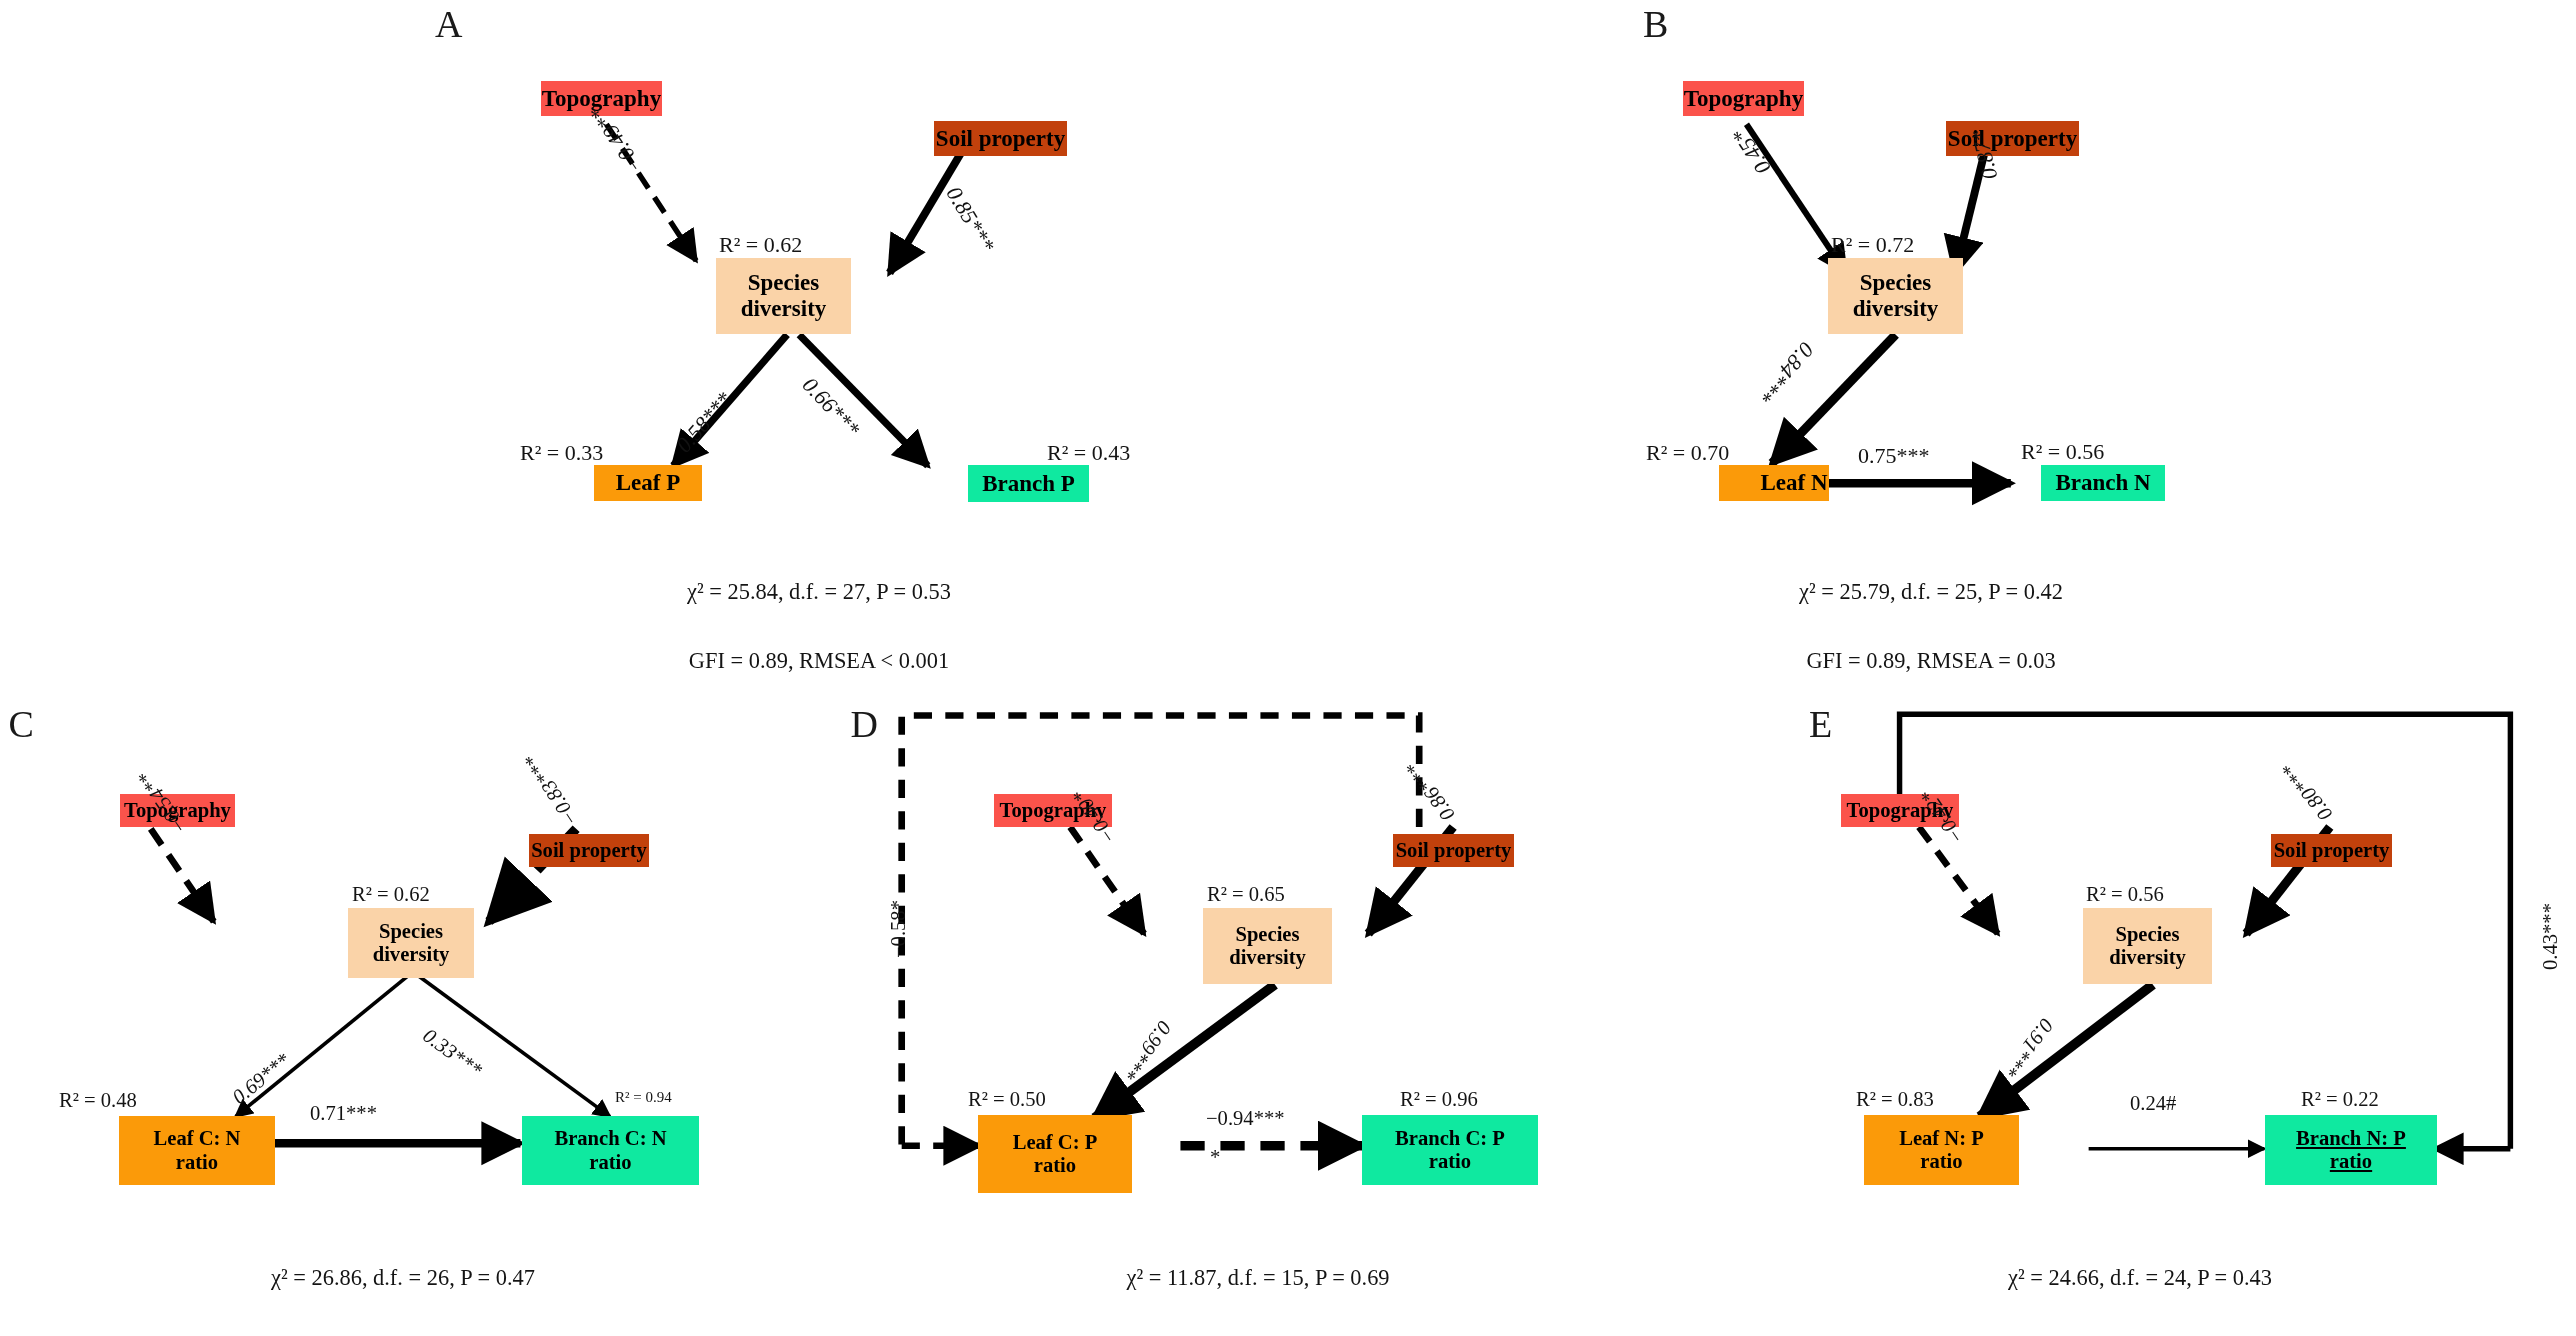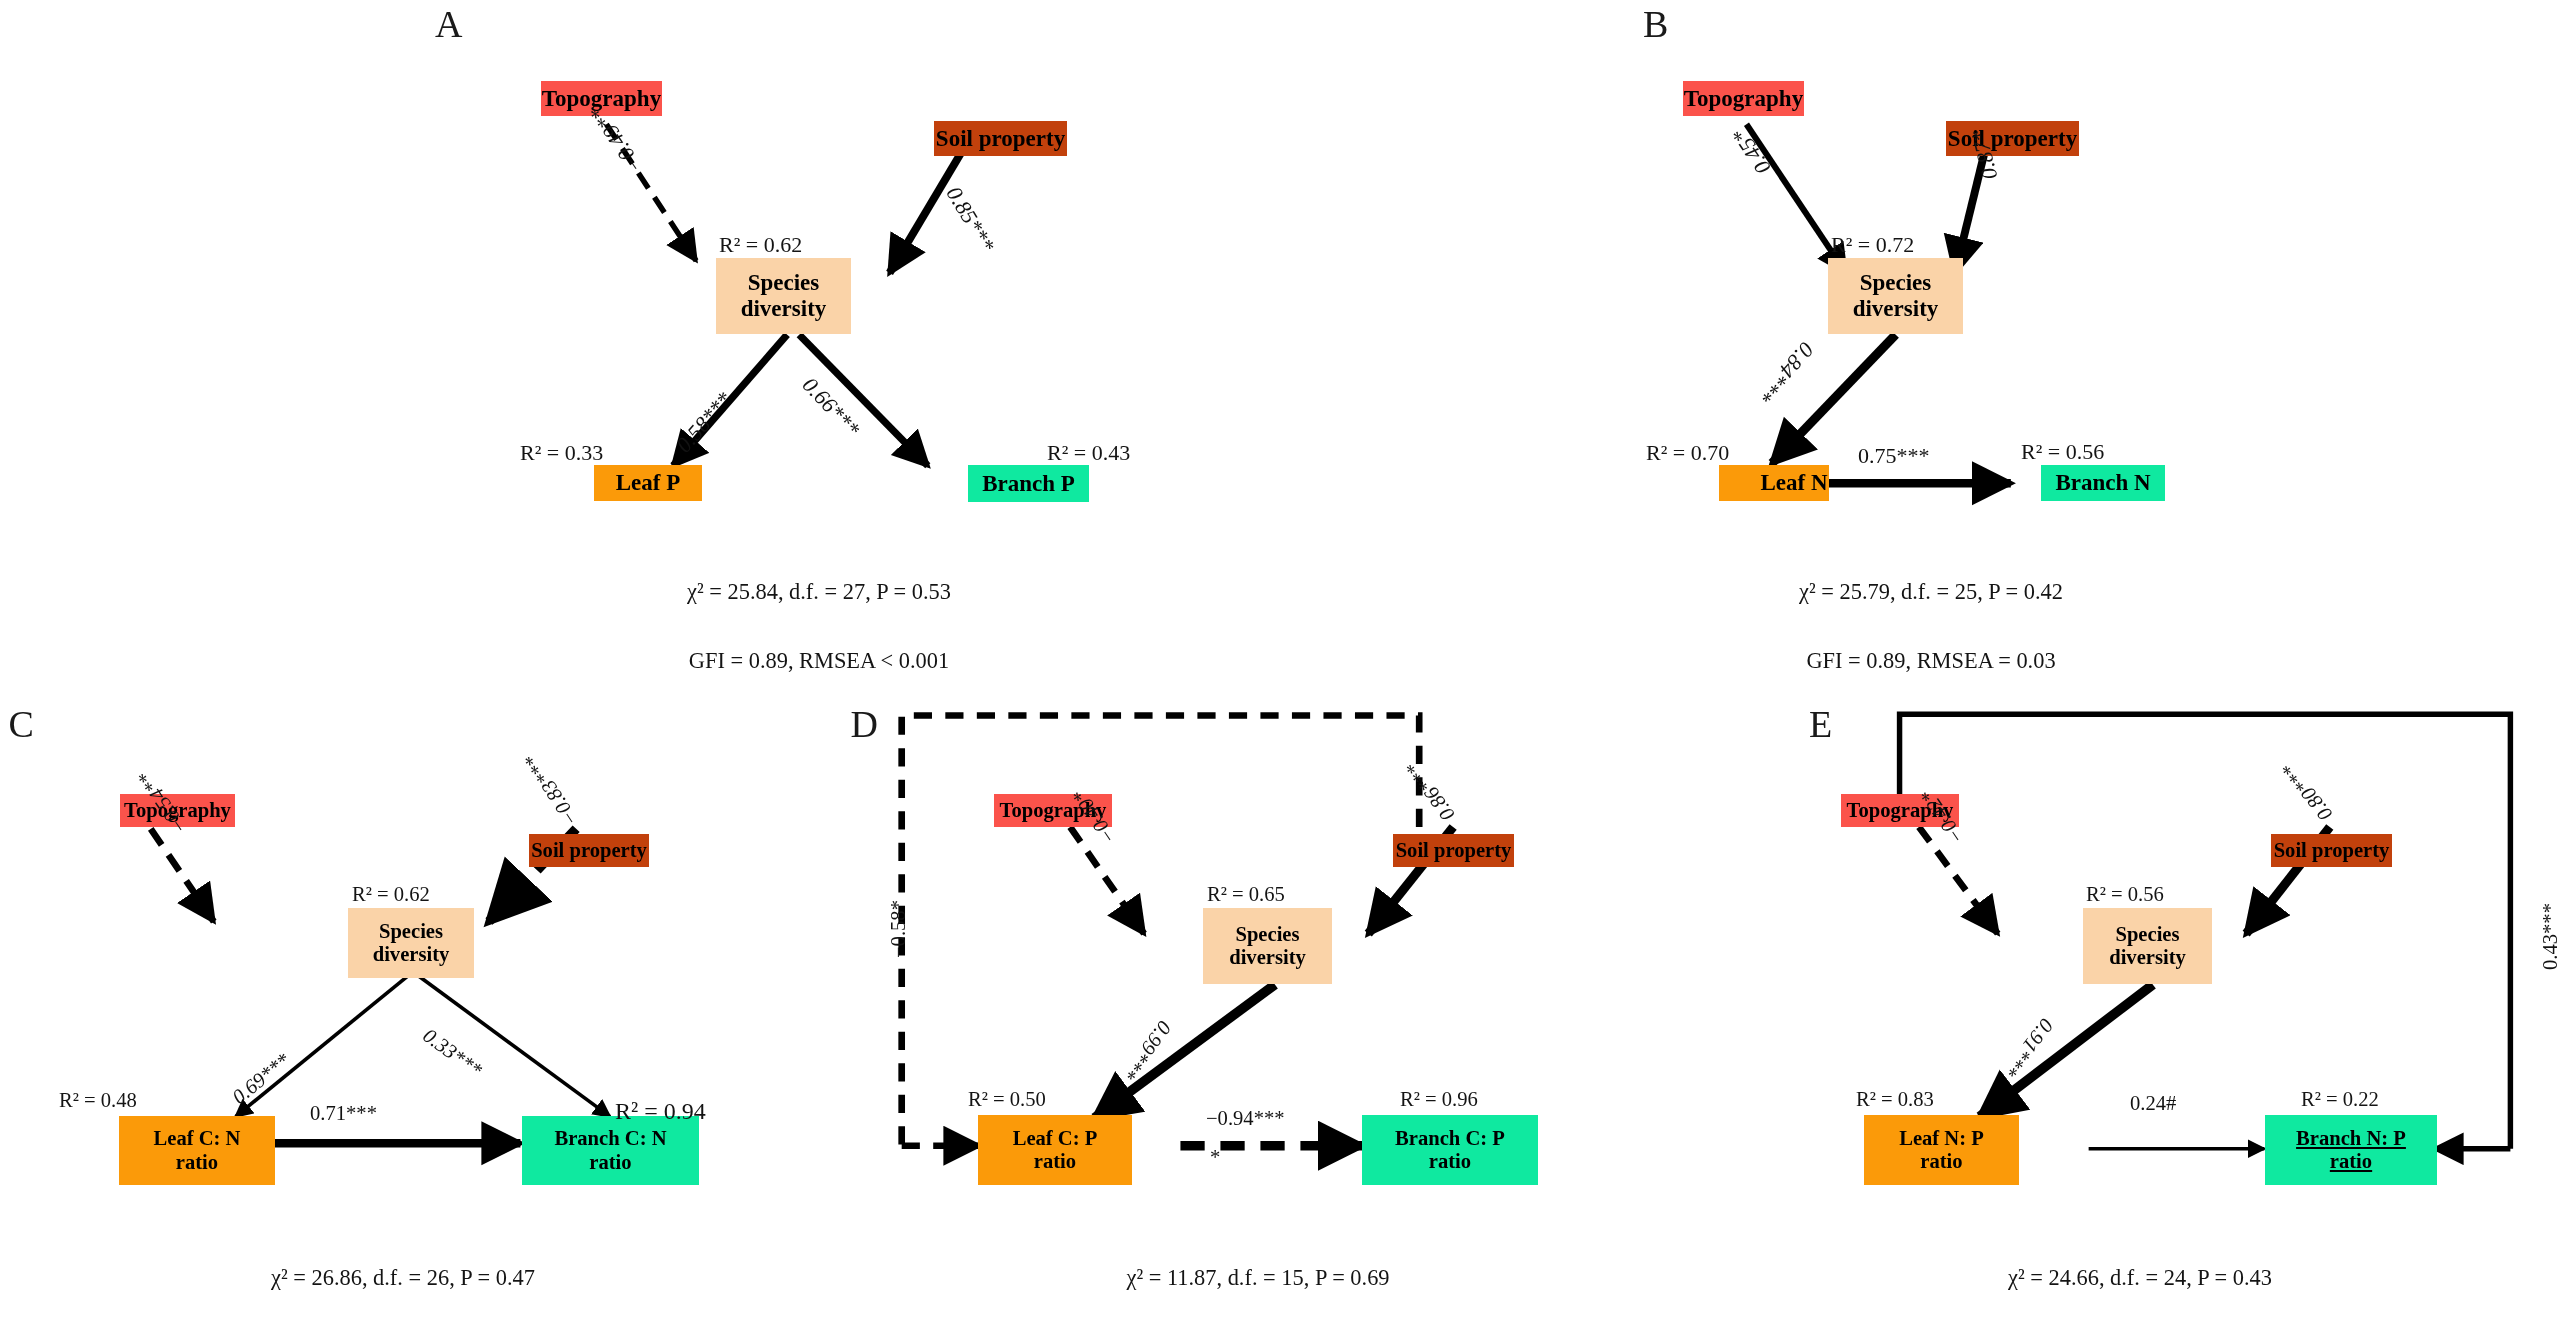--- a/index.html
+++ b/index.html
@@ -191,21 +191,21 @@
   <div class="node soil" style="left:529px;top:127px;width:120px;height:33px;font-size:20.6px;">Soil property</div>
   <div class="node species" style="left:348px;top:241px;width:126px;height:70px;font-size:20.6px;">Species
 diversity</div>
   <div class="node leaf" style="left:119px;top:449px;width:156px;height:69px;font-size:20.6px;">Leaf C: N
 ratio</div>
   <div class="node branch" style="left:522px;top:449px;width:177px;height:69px;font-size:20.6px;">Branch C: N
 ratio</div>
 
   <div class="rlabel" style="left:352px;top:216px;font-size:20.6px;">R² = 0.62</div>
   <div class="rlabel" style="left:59px;top:422px;font-size:20.6px;">R² = 0.48</div>
-  <div class="rlabel" style="left:615px;top:422px;font-size:24px;margin-top:9px;">R² = 0.94</div>
+  <div class="rlabel" style="left:615px;top:422px;font-size:15px;">R² = 0.94</div>
 
   <div class="pathlabel" style="left:173px;top:171px;transform:rotate(-124deg);font-size:20.6px;">−0.54**</div>
   <div class="pathlabel" style="left:564px;top:163px;transform:rotate(-123deg);font-size:20.6px;">−0.83***</div>
   <div class="pathlabel" style="left:228px;top:424px;transform:rotate(-39deg);font-size:20.6px;">0.69***</div>
   <div class="pathlabel" style="left:432px;top:357px;transform:rotate(36deg);font-size:20.6px;">0.33***</div>
   <div class="pathlabel upright" style="left:310px;top:435px;font-size:20.6px;">0.71***</div>
 
   <div class="stats" style="left:97px;top:559px;width:612px;">
     <span class="l">χ² = 26.86, d.f. = 26, P = 0.47</span>
     <span class="l">GFI = 0.88, RMSEA = 0.031</span>
@@ -237,21 +237,21 @@
 
     <line x1="686" y1="524" x2="388" y2="744" stroke="#000" stroke-width="16" marker-end="url(#ahD2)"></line>
 
     <line x1="530" y1="790" x2="830" y2="790" stroke="#000" stroke-width="16" stroke-dasharray="40,26" marker-end="url(#ahD2)"></line>
   </svg>
 
   <div class="node topography" style="left:135px;top:127px;width:118px;height:33px;font-size:20.6px;">Topography</div>
   <div class="node soil" style="left:534px;top:127px;width:121px;height:33px;font-size:20.6px;">Soil property</div>
   <div class="node species" style="left:344px;top:241px;width:129px;height:76px;font-size:20.6px;">Species
 diversity</div>
-  <div class="node leaf" style="left:119px;top:448px;width:154px;height:70px;font-size:20.6px;">Leaf C: P
+  <div class="node leaf" style="left:119px;top:448px;width:154px;height:78px;font-size:20.6px;">Leaf C: P
 ratio</div>
   <div class="node branch" style="left:503px;top:448px;width:176px;height:70px;font-size:20.6px;">Branch C: P
 ratio</div>
 
   <div class="rlabel" style="left:348px;top:216px;font-size:20.6px;">R² = 0.65</div>
   <div class="rlabel" style="left:109px;top:421px;font-size:20.6px;">R² = 0.50</div>
   <div class="rlabel" style="left:541px;top:421px;font-size:20.6px;">R² = 0.96</div>
 
   <div class="pathlabel upright" style="left:28px;top:291px;transform:rotate(-90deg);font-size:20.6px;">−0.58*</div>
   <div class="pathlabel" style="left:243px;top:181px;transform:rotate(-124deg);font-size:20.6px;">−0.40*</div>

